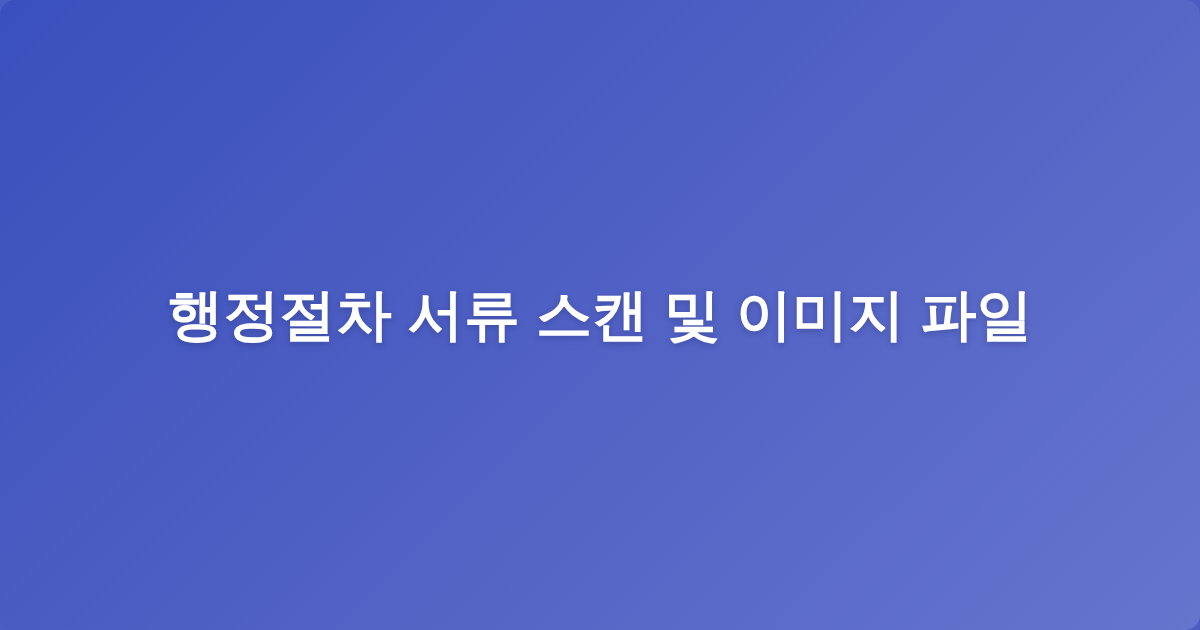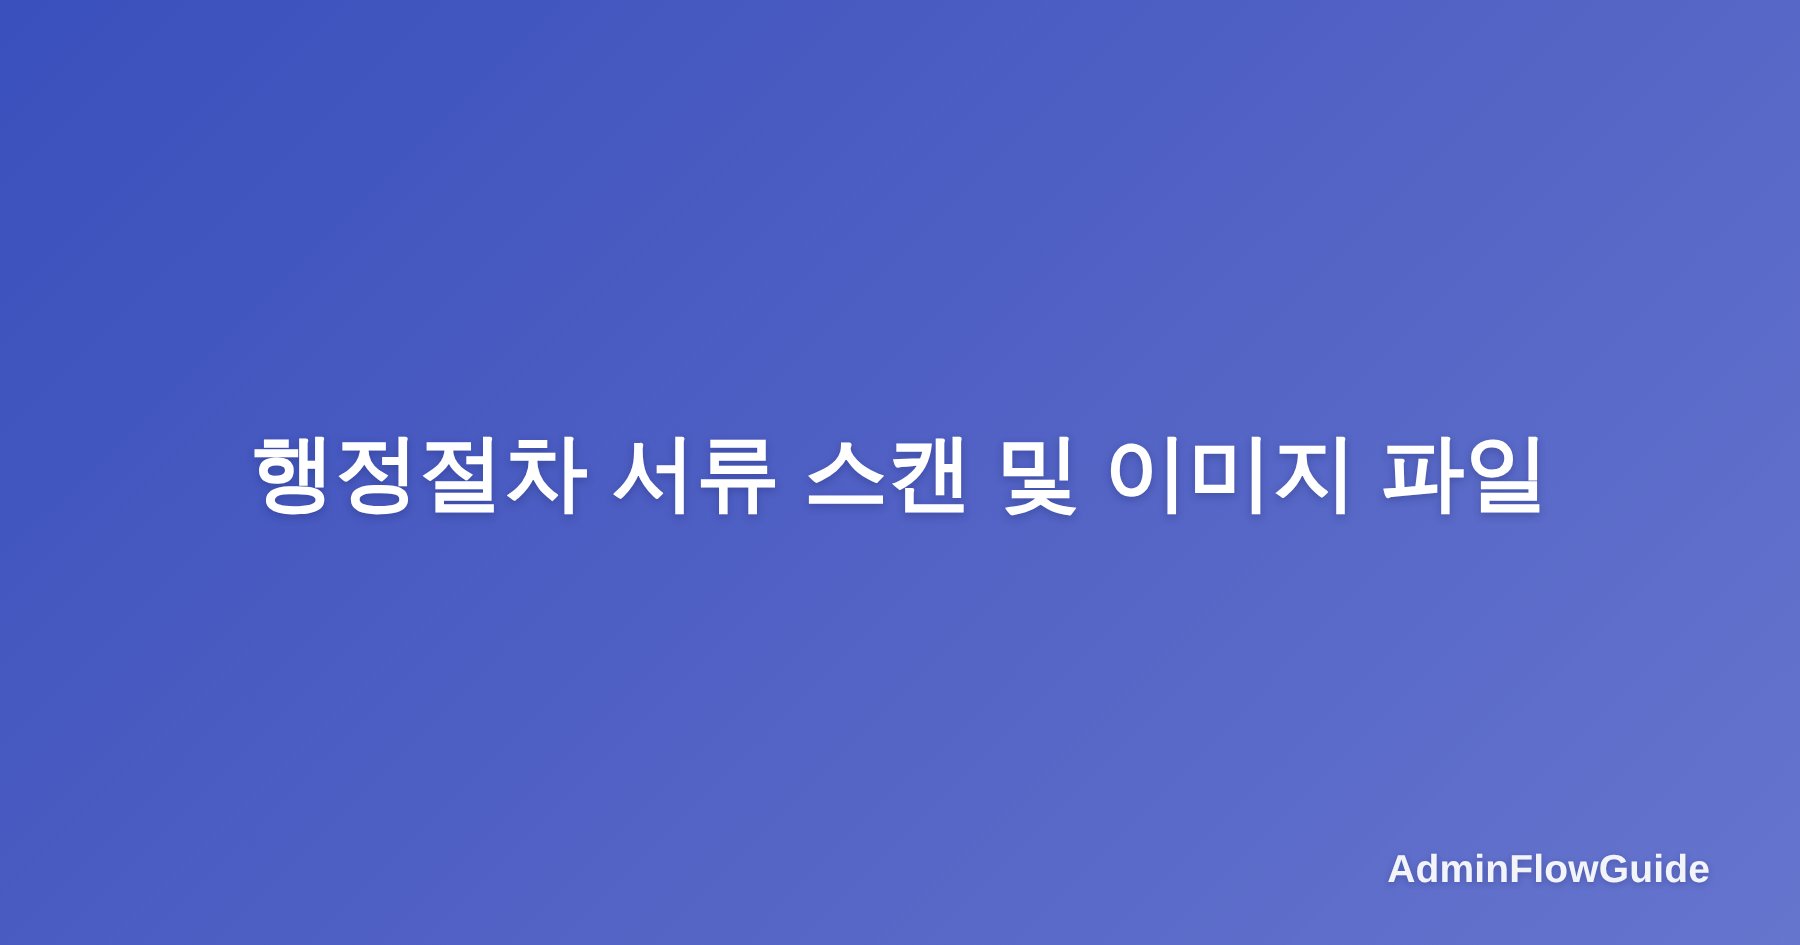--- a/index.html
+++ b/index.html
@@ -14,20 +14,21 @@
     background: #4b5cc3;
   }
 
   .og-card {
     position: relative;
     width: 1200px;
     height: 630px;
     box-sizing: border-box;
     background: linear-gradient(135deg, #3a50bc 0%, #4a5bc2 48%, #5c6cca 100%);
     overflow: hidden;
+    border-radius: 15px;
   }
 
   
   .sheen {
     position: absolute;
     inset: 0;
     background: linear-gradient(135deg,
                 rgba(255,255,255,0.00) 0%,
                 rgba(255,255,255,0.035) 55%,
                 rgba(255,255,255,0.06) 100%);
@@ -78,15 +79,14 @@
 <body>
 
 <div class="og-card">
 
   <div class="sheen"></div>
 
   <div class="title-area">
     <h1 class="og-title">행정절차 서류 스캔 및 이미지 파일</h1>
   </div>
 
-  <div class="watermark">AdminFlowGuide</div>
 
 </div>
 
 </body></html>

